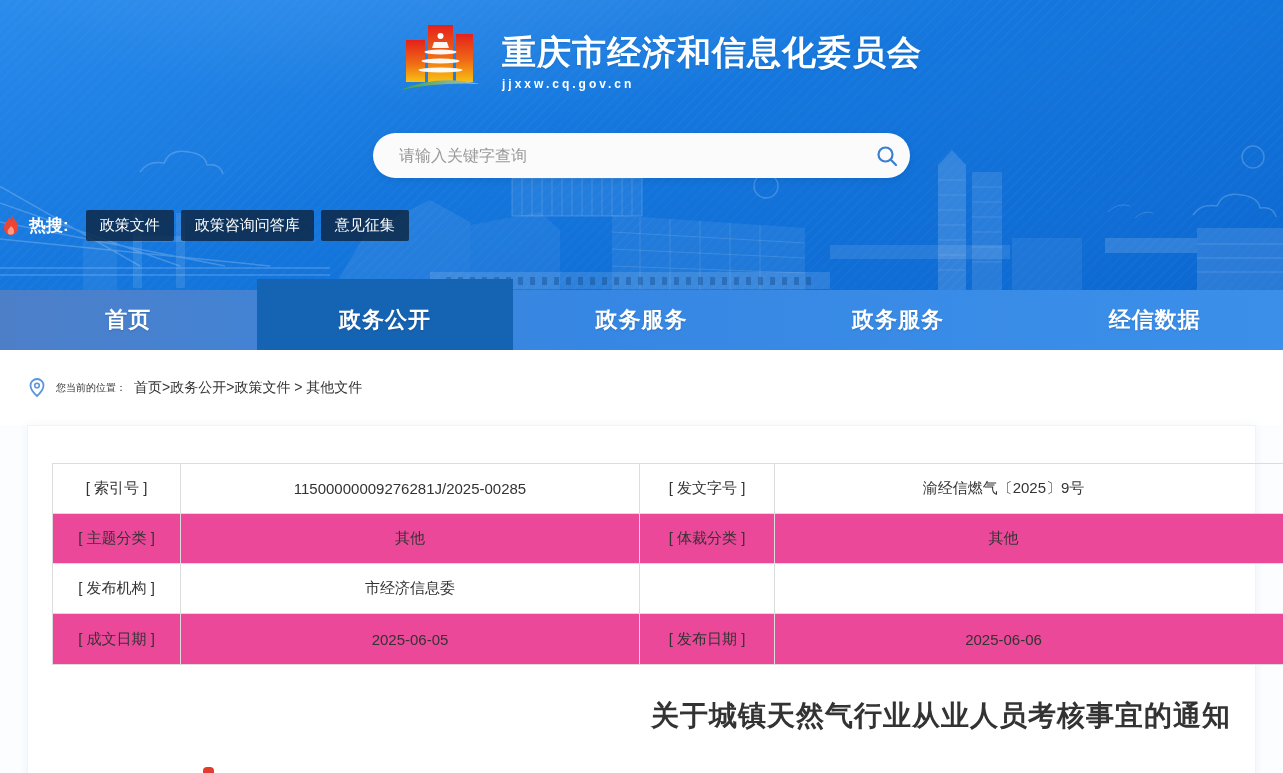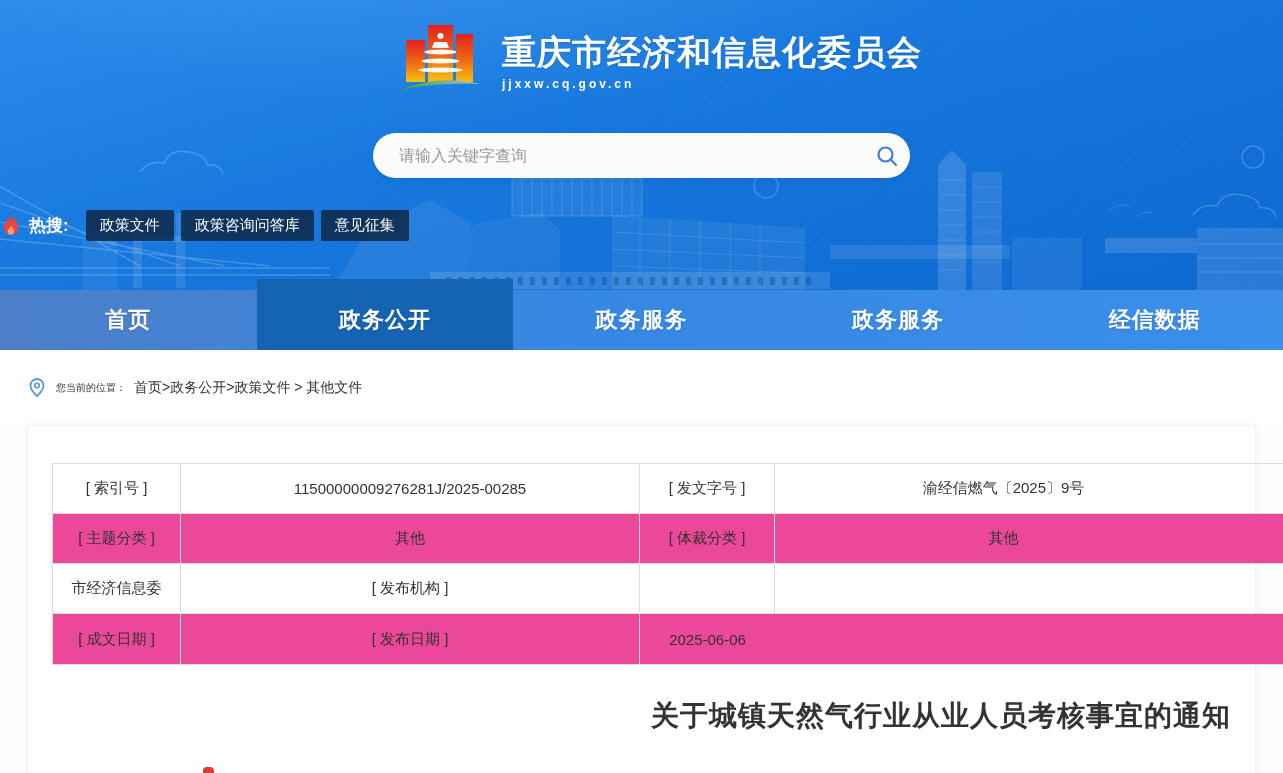--- a/index.html
+++ b/index.html
@@ -312,27 +312,28 @@
       <div class="meta-cell">[ 发文字号 ]</div>
       <div class="meta-cell">渝经信燃气〔2025〕9号</div>
     </div>
     <div class="meta-row alt">
       <div class="meta-cell">[ 主题分类 ]</div>
       <div class="meta-cell">其他</div>
       <div class="meta-cell">[ 体裁分类 ]</div>
       <div class="meta-cell">其他</div>
     </div>
     <div class="meta-row">
+      <div class="meta-cell">[ 发布机构 ]</div>
       <div class="meta-cell">市经济信息委</div>
-      <div class="meta-cell">[ 发布机构 ]</div>
       <div class="meta-cell"></div>
       <div class="meta-cell"></div>
     </div>
     <div class="meta-row alt">
       <div class="meta-cell">[ 成文日期 ]</div>
+      <div class="meta-cell">2025-06-05</div>
       <div class="meta-cell">[ 发布日期 ]</div>
       <div class="meta-cell">2025-06-06</div>
     </div>
   </div>
 
   <div class="doc-title">关于城镇天然气行业从业人员考核事宜的通知</div>
 </div>
 
 <div class="red-peek"></div>
 

